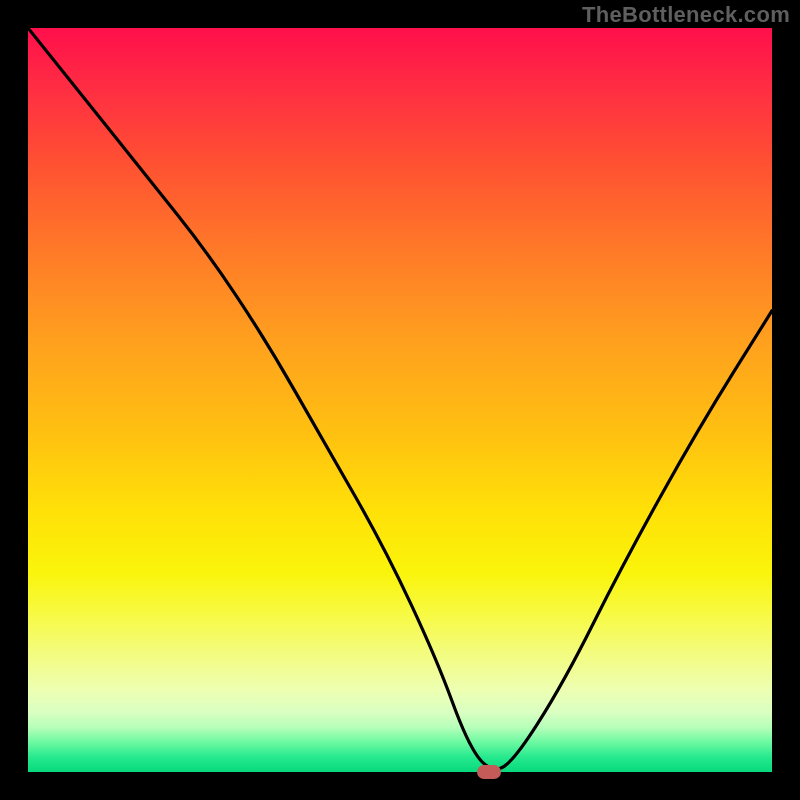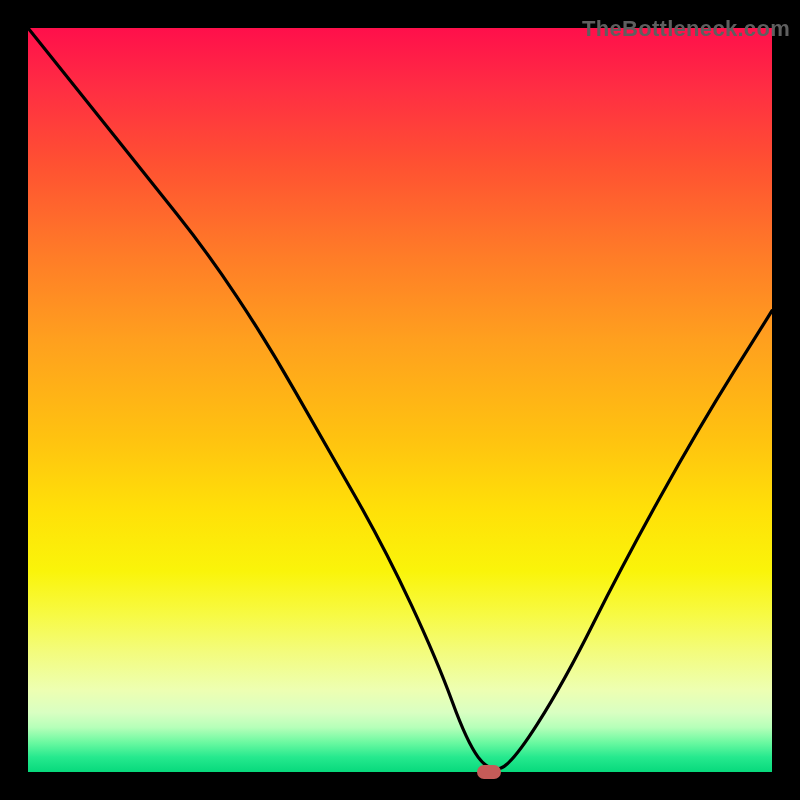--- a/index.html
+++ b/index.html
@@ -12,21 +12,21 @@
     font-family: Arial, Helvetica, sans-serif;
   }
   .frame {
     position: relative;
     width: 800px;
     height: 800px;
     background: #000;
   }
   .watermark {
     position: absolute;
-    top: 16px;
+    top: 2px;
     right: 10px;
     font-size: 22px;
     font-weight: 600;
     color: #5f5f5f;
     letter-spacing: 0.3px;
     z-index: 5;
   }
   .plot-area {
     position: absolute;
     left: 28px;

